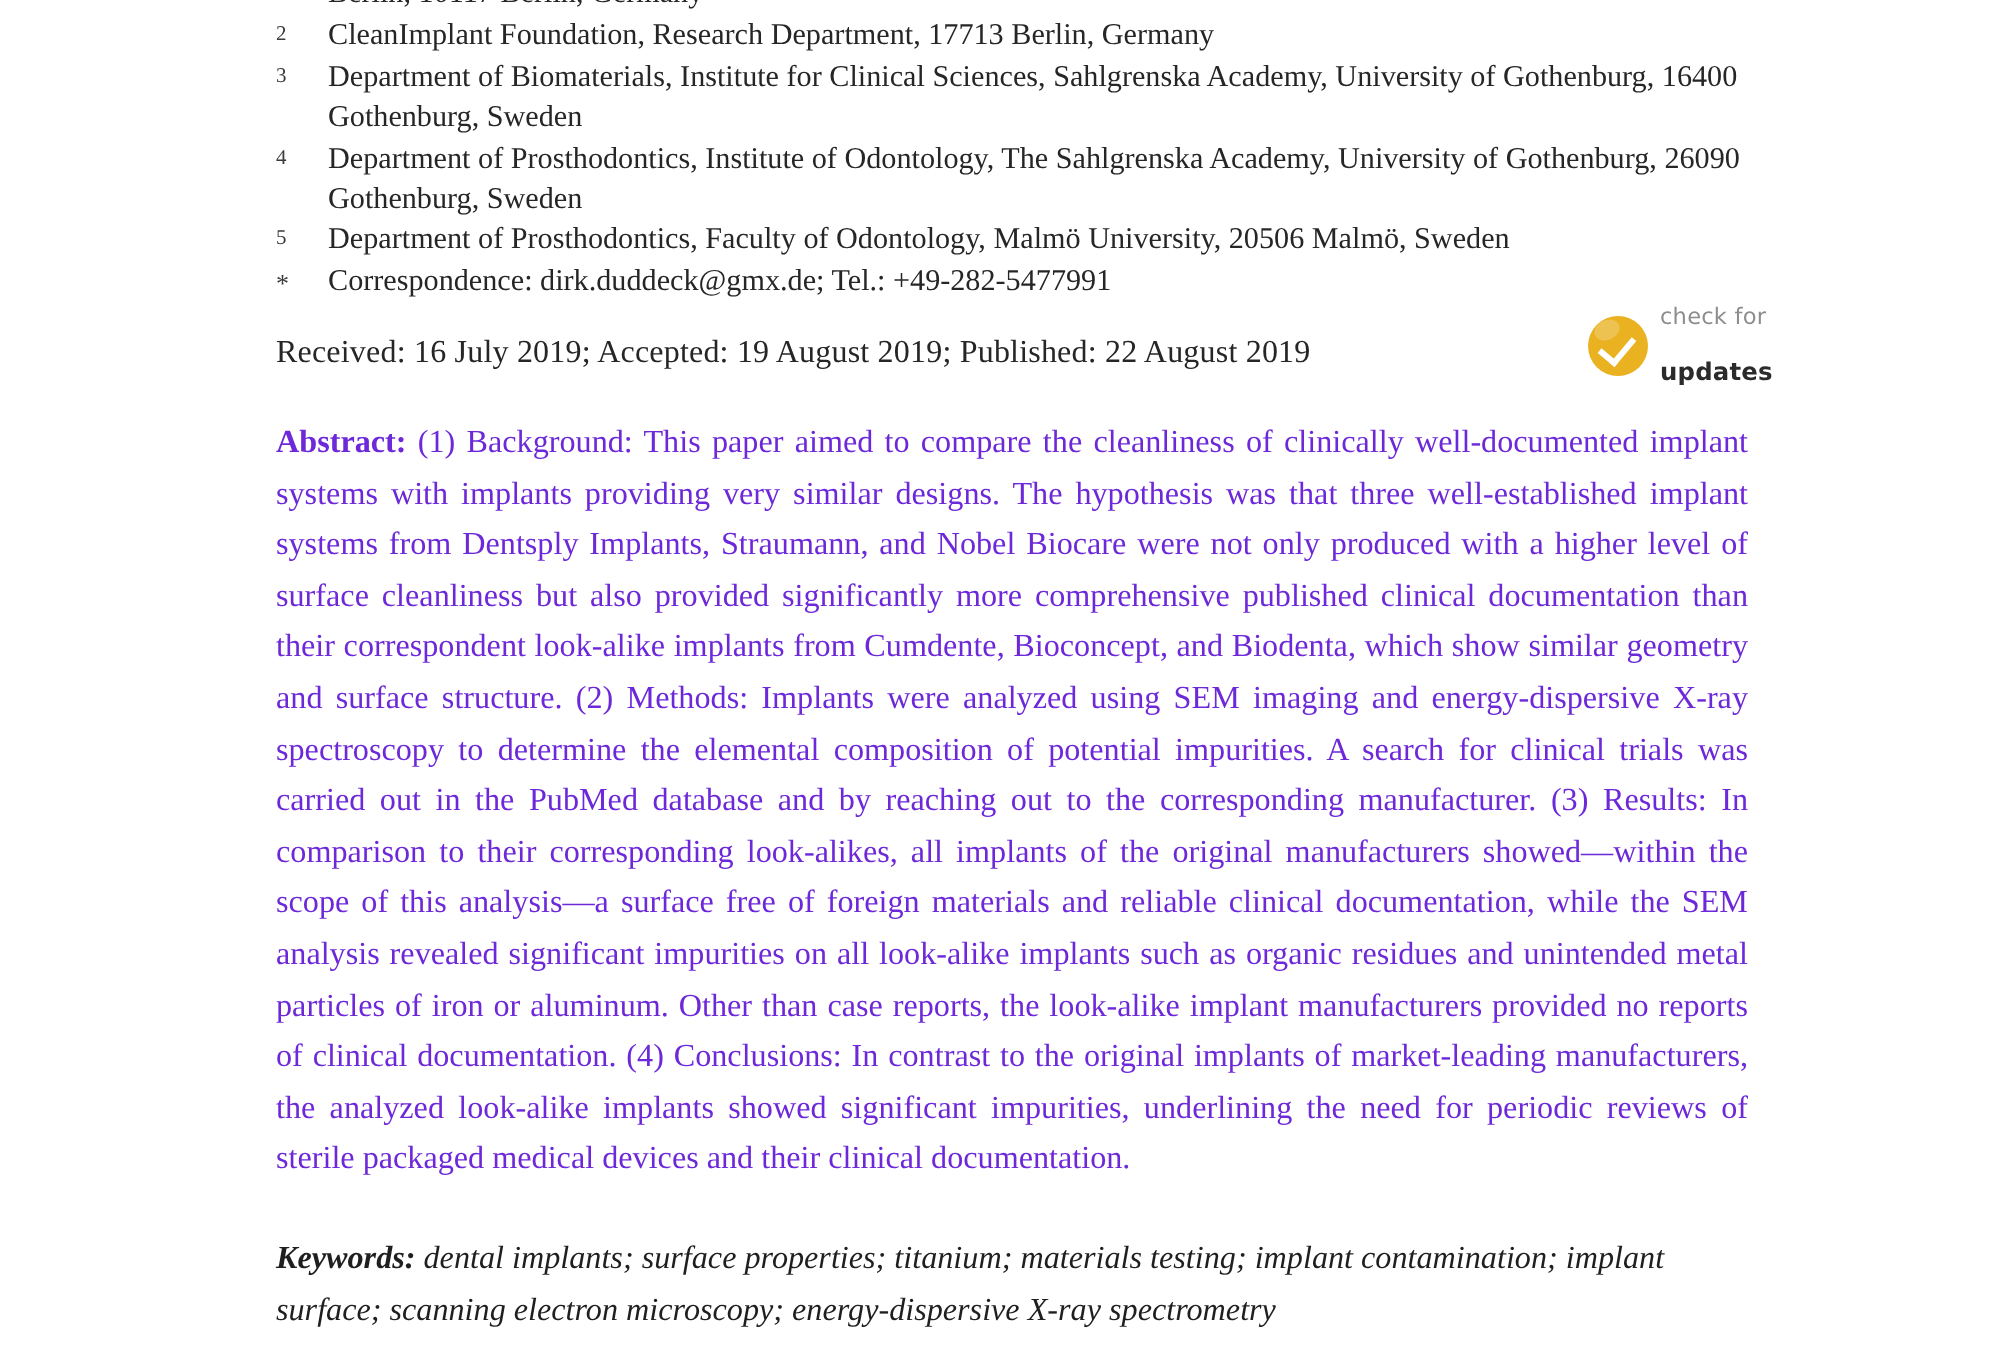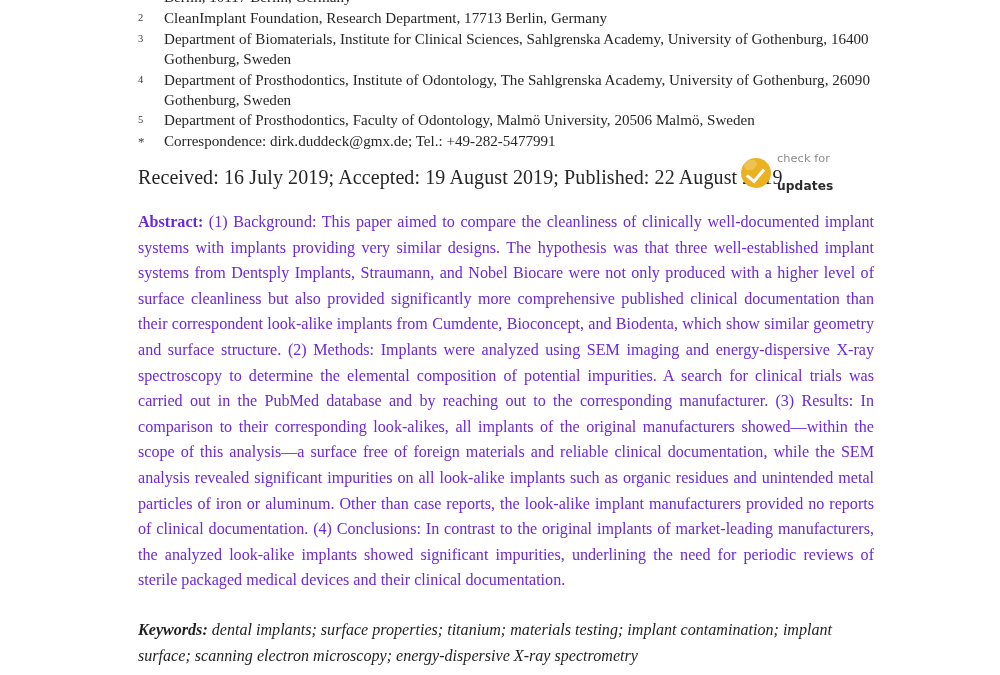--- a/index.html
+++ b/index.html
@@ -53,30 +53,30 @@
   }
   .aff-text {
     flex: 1 1 auto;
   }
 
   
   .dates-line {
     position: absolute;
     left: 138px;
     top: 167px;
-    font-size: 20px;
+    font-size: 16px;
     line-height: 20px;
     color: #262626;
     letter-spacing: 0.1px;
   }
 
   
   .crossmark {
     position: absolute;
-    left: 741px;
+    left: 794px;
     top: 156px;
     width: 96px;
     height: 34px;
     display: flex;
     align-items: center;
   }
   .crossmark-circle {
     width: 30px;
     height: 30px;
     flex: 0 0 30px;

